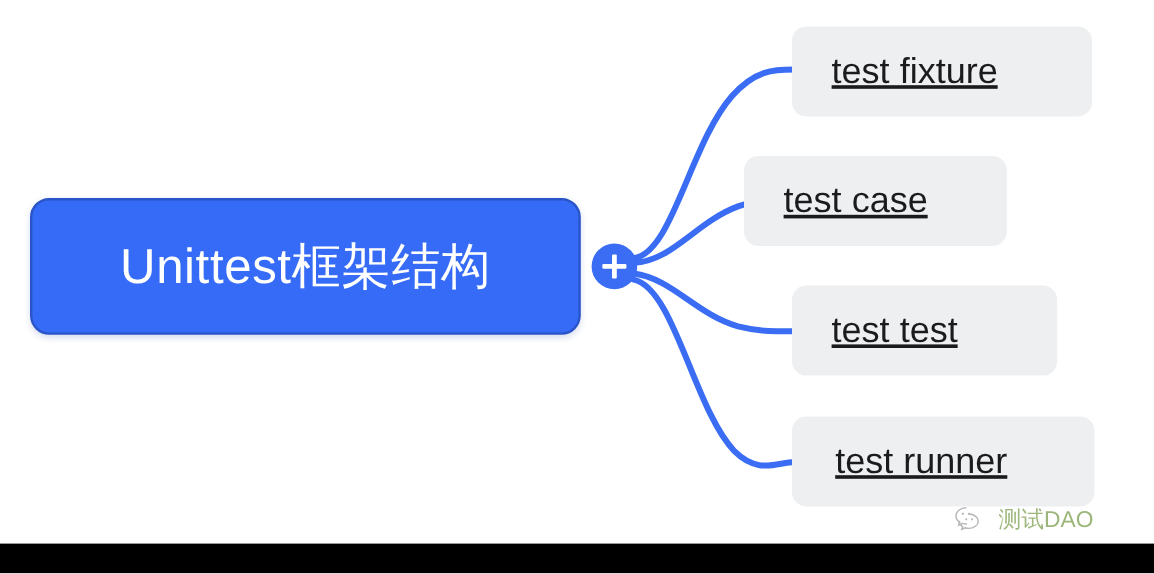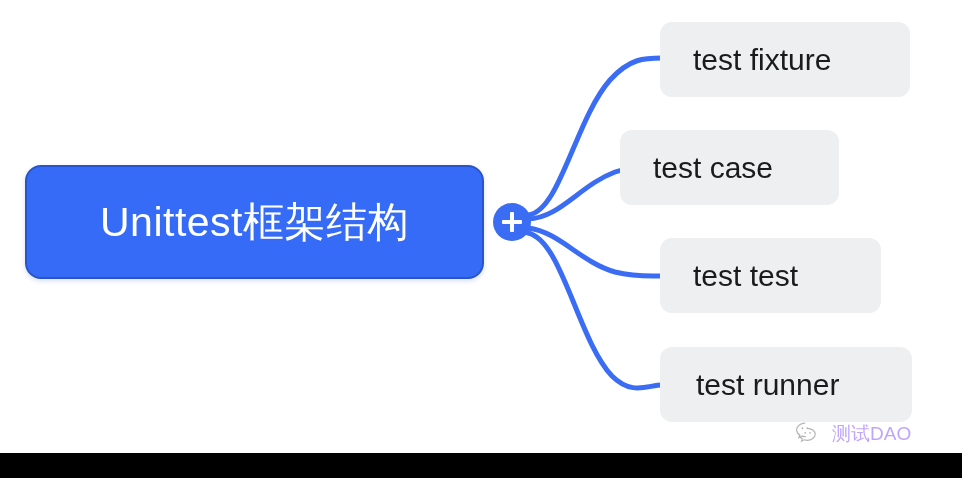--- a/index.html
+++ b/index.html
@@ -94,37 +94,38 @@
     display: flex;
     align-items: center;
     padding-left: 33px;
   }
   .child-label {
     color: #1b1b1d;
     font-size: 30px;
     font-weight: 400;
     line-height: 1;
     white-space: nowrap;
+    text-decoration: underline;
   }
   .child-0 { left: 660px; top: 22px;  width: 250px; }
   .child-1 { left: 620px; top: 130px; width: 219px; }
   .child-2 { left: 660px; top: 238px; width: 221px; }
   .child-3 { left: 660px; top: 347px; width: 252px; padding-left: 36px; }
   
   .watermark {
     position: absolute;
     left: 795px;
     top: 421px;
     display: flex;
     align-items: center;
     gap: 7px;
     opacity: 0.55;
   }
   .watermark-text {
-    color: #8b5cf6;
+    color: #4d7c0f;
     font-size: 19px;
     line-height: 1;
     white-space: nowrap;
   }
   .wechat-icon { display: block; }
   
   .bottom-bar {
     position: absolute;
     left: 0;
     top: 453px;

